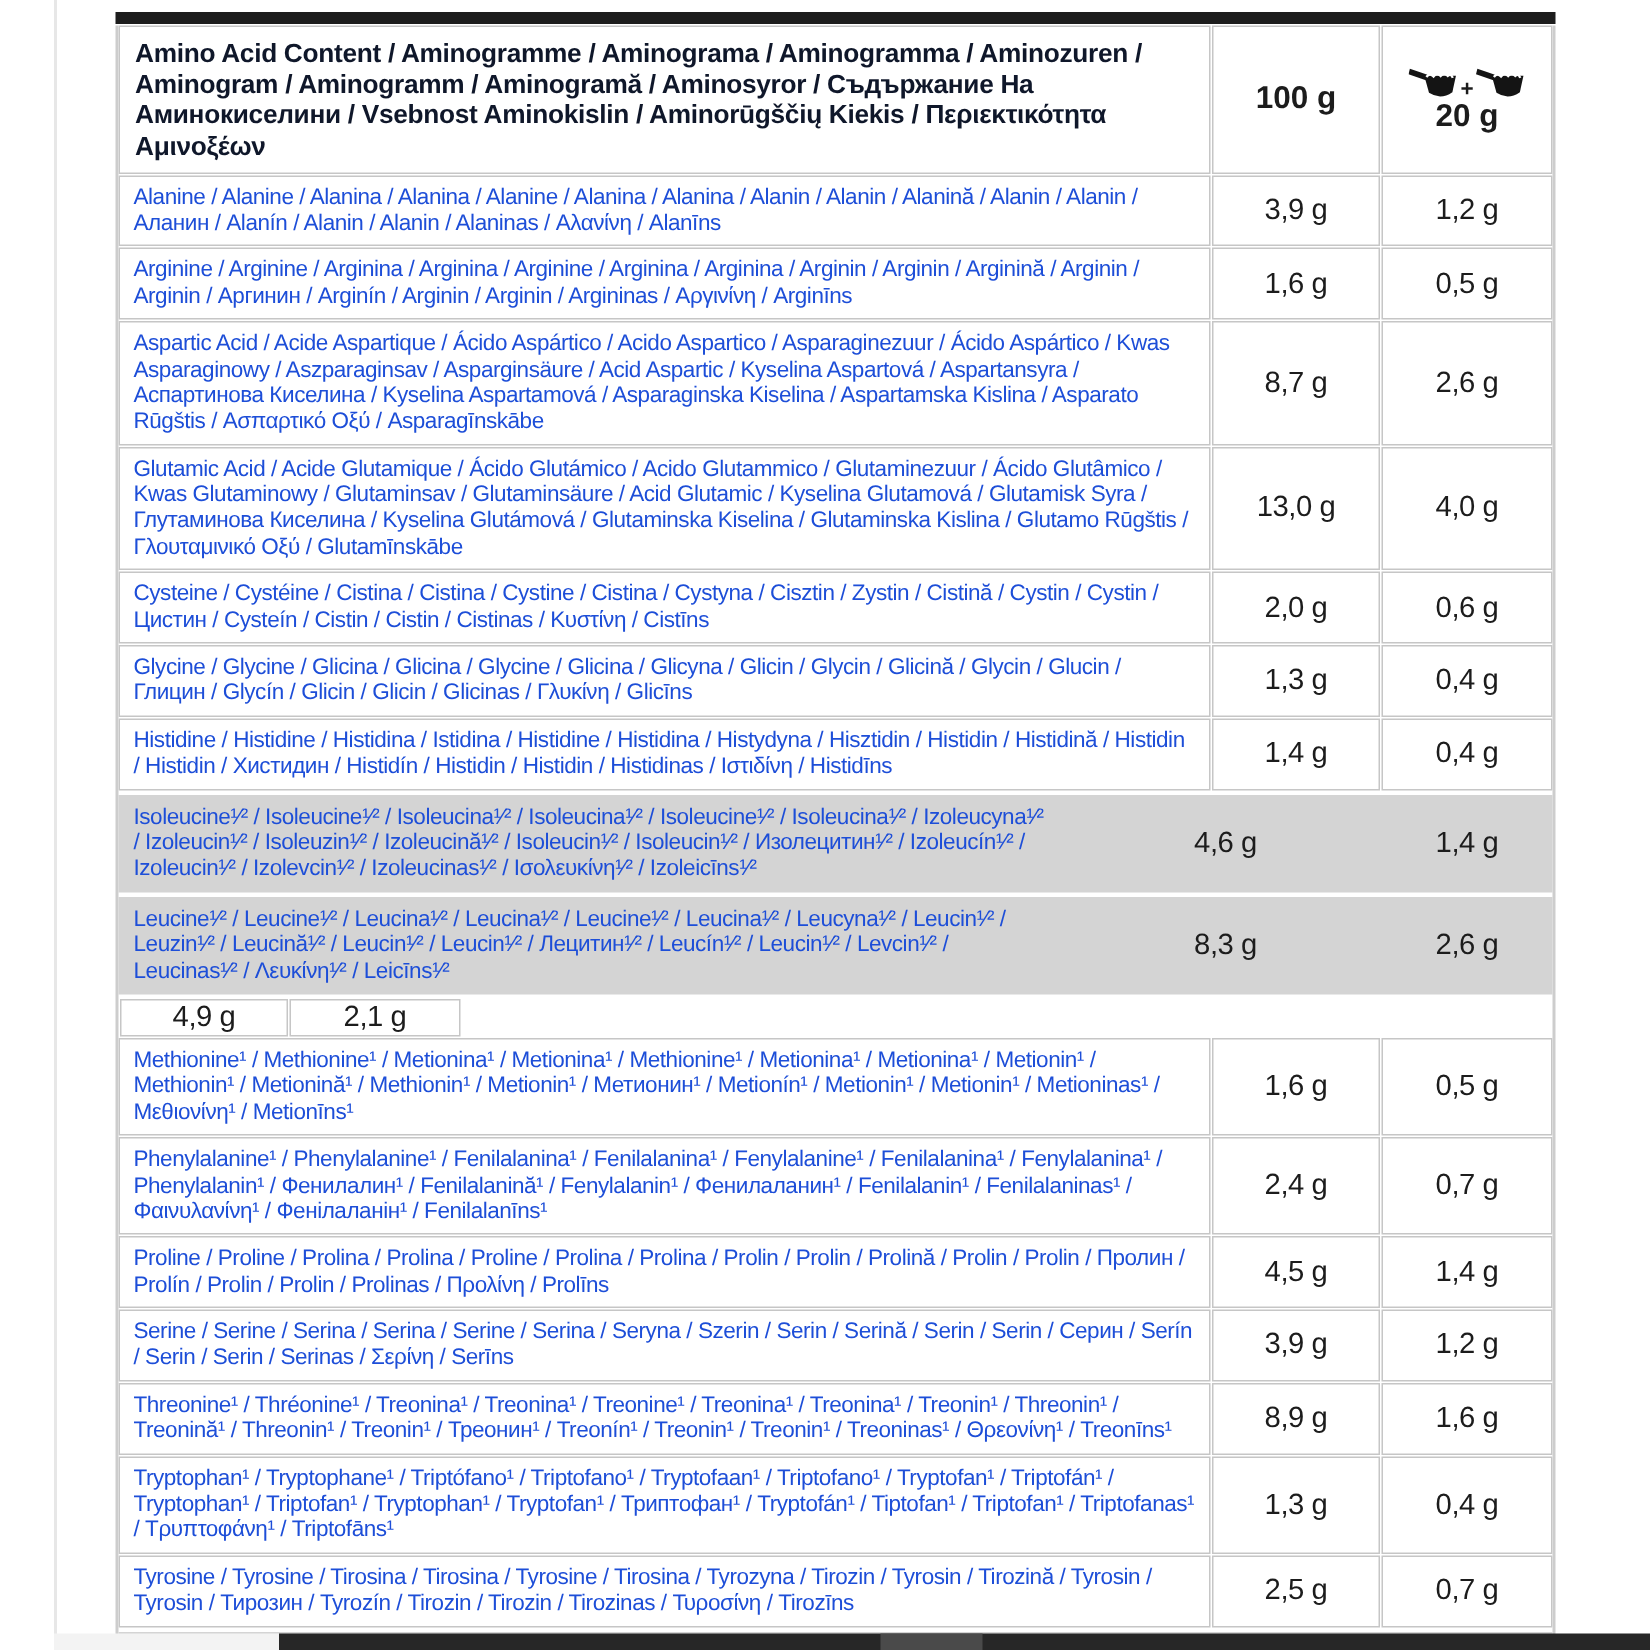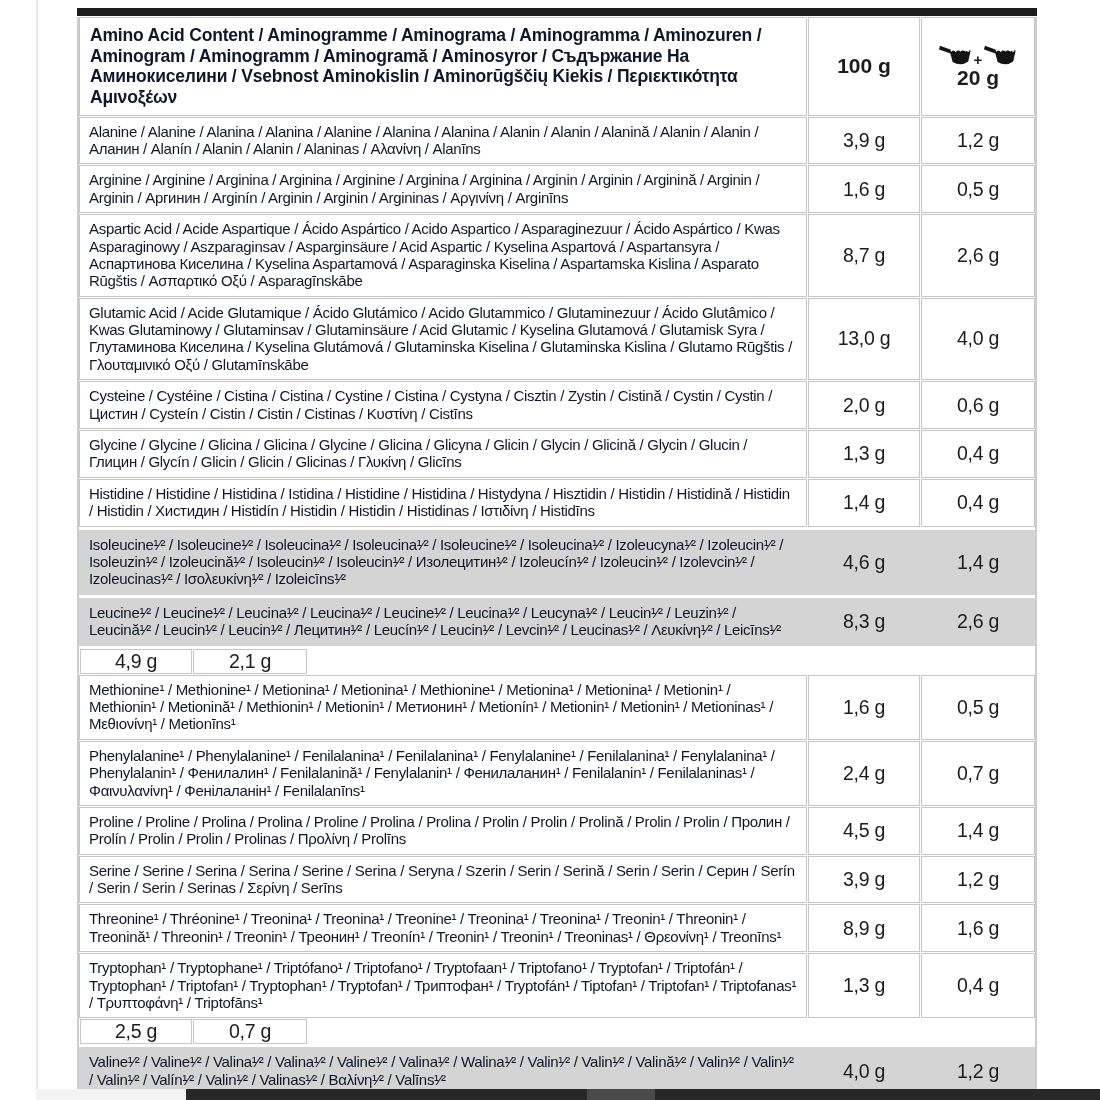--- a/index.html
+++ b/index.html
@@ -10,26 +10,26 @@
     color:#1c1c1c;
   }
   .vline{position:absolute;left:36px;top:0;width:2px;height:1100px;background:#e7e7e7;}
   .label{position:absolute;left:77px;top:8px;width:960px;}
   .topbar{height:8px;background:#1d1d1d;}
   .tbl{border:2px solid #cdcdcd;border-top:none;background:#ffffff;}
   .row{display:flex;margin-top:1px;}
   .cell{background:#ffffff;border:1px solid #c6c6c6;box-sizing:border-box;}
   .name{
     flex:1;padding:5px 9px 6px;font-size:15px;line-height:1.16;
-    letter-spacing:-0.3px;color:#0f172a;
+    letter-spacing:-0.3px;color:#1d4ed8;
   }
   .v100{width:112px;margin-left:1px;display:flex;align-items:center;justify-content:center;text-align:right;}
   .v30{width:114px;margin-left:1px;display:flex;align-items:center;justify-content:center;text-align:center;}
   .val{font-size:19.5px;letter-spacing:-0.3px;}
-  .row.hl{background:#d4d4d4;margin-top:3px;margin-bottom:3px;}
+  .row.hl{background:#d4d4d4;margin-top:3px;margin-bottom:3px;gap:47px;}
   .row.hl .cell{background:transparent;border-color:transparent;}
   .header .name{
     font-weight:bold;font-size:17.5px;line-height:1.18;padding:7px 10px;
     letter-spacing:-0.2px;color:#0f172a;
   }
   .header .v100{font-weight:bold;font-size:21px;}
   .header .v30{flex-direction:column;font-weight:bold;font-size:21px;padding:3px 0;}
   .scoops{display:flex;align-items:flex-start;gap:2px;}
   .plus{font-size:15px;font-weight:bold;margin-top:8px;}
   .g30{font-size:21px;margin-top:-2px;}
@@ -158,20 +158,21 @@
     <div class="cell v30 val">1,6 g</div>
   </div>
 
   <div class="row">
     <div class="cell name">Tryptophan¹ / Tryptophane¹ / Triptófano¹ / Triptofano¹ / Tryptofaan¹ / Triptofano¹ / Tryptofan¹ / Triptofán¹ / Tryptophan¹ / Triptofan¹ / Tryptophan¹ / Tryptofan¹ / Триптофан¹ / Tryptofán¹ / Tiptofan¹ / Triptofan¹ / Triptofanas¹ / Τρυπτοφάνη¹ / Triptofāns¹</div>
     <div class="cell v100 val">1,3 g</div>
     <div class="cell v30 val">0,4 g</div>
   </div>
 
   <div class="row">
+    <div class="cell name">Tyrosine / Tyrosine / Tirosina / Tirosina / Tyrosine / Tirosina / Tyrozyna / Tirozin / Tyrosin / Tirozină / Tyrosin / Tyrosin / Тирозин / Tyrozín / Tirozin / Tirozin / Tirozinas / Τυροσίνη / Tirozīns</div>
     <div class="cell v100 val">2,5 g</div>
     <div class="cell v30 val">0,7 g</div>
   </div>
 
   <div class="row hl">
     <div class="cell name">Valine¹⁄² / Valine¹⁄² / Valina¹⁄² / Valina¹⁄² / Valine¹⁄² / Valina¹⁄² / Walina¹⁄² / Valin¹⁄² / Valin¹⁄² / Valină¹⁄² / Valin¹⁄² / Valin¹⁄² / Valin¹⁄² / Valín¹⁄² / Valin¹⁄² / Valinas¹⁄² / Βαλίνη¹⁄² / Valīns¹⁄²</div>
     <div class="cell v100 val">4,0 g</div>
     <div class="cell v30 val">1,2 g</div>
   </div>
 </div>

